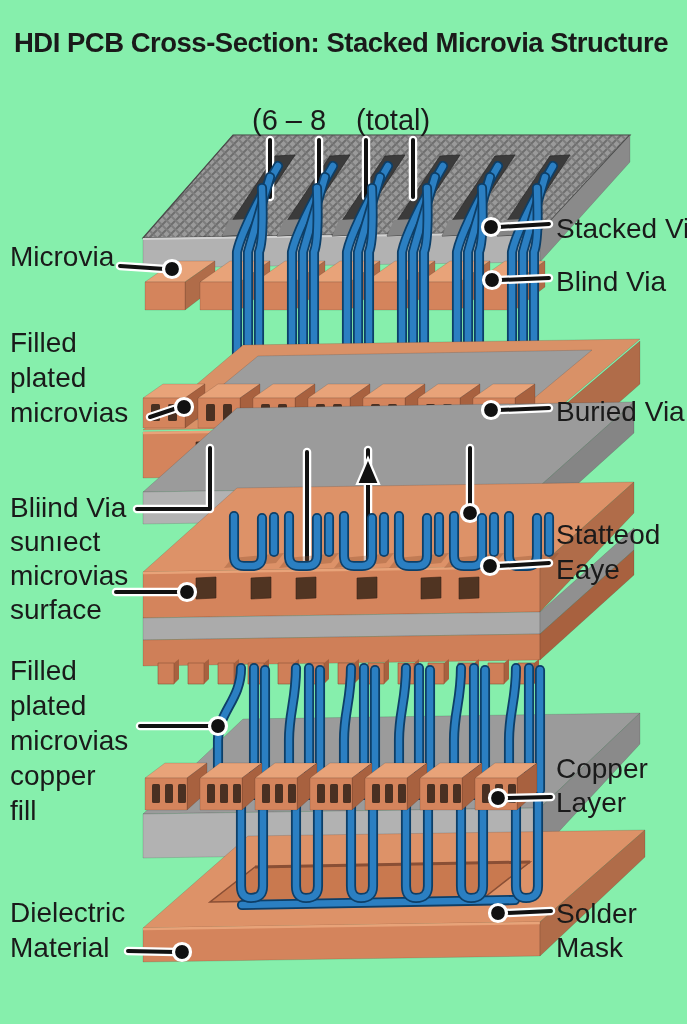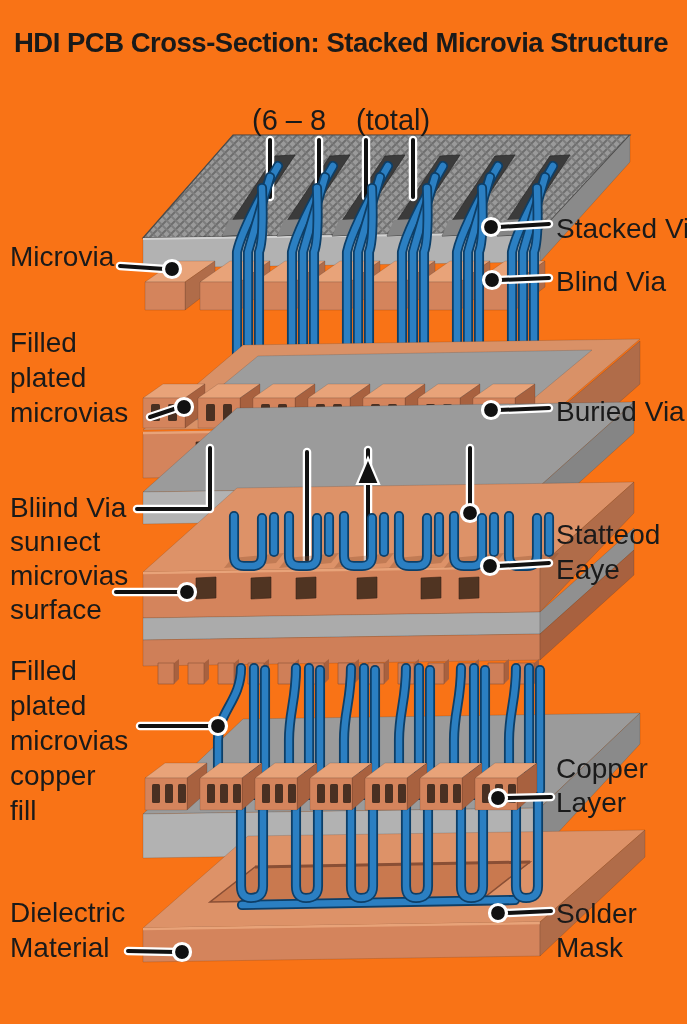--- a/index.html
+++ b/index.html
@@ -1,16 +1,16 @@
 <!DOCTYPE html>
 <html><head>
 <meta charset="utf-8">
 <style>
   html,body{margin:0;padding:0;background:#e4e2df;}
-  .frame{position:relative;width:687px;height:1024px;background:#f97316;overflow:hidden;
+  .frame{position:relative;width:687px;height:1024px;background:#86efac;overflow:hidden;
          font-family:"Liberation Sans",sans-serif;}
   svg{position:absolute;left:0;top:0;}
   svg text{font-family:"Liberation Sans",sans-serif;font-size:28px;fill:#1a1a1a;}
   svg text.title{font-size:27.5px;font-weight:bold;letter-spacing:-0.5px;}
   svg text.ann{font-size:29px;}
 </style>
 </head>
 <body>
 
 <div class="frame">

